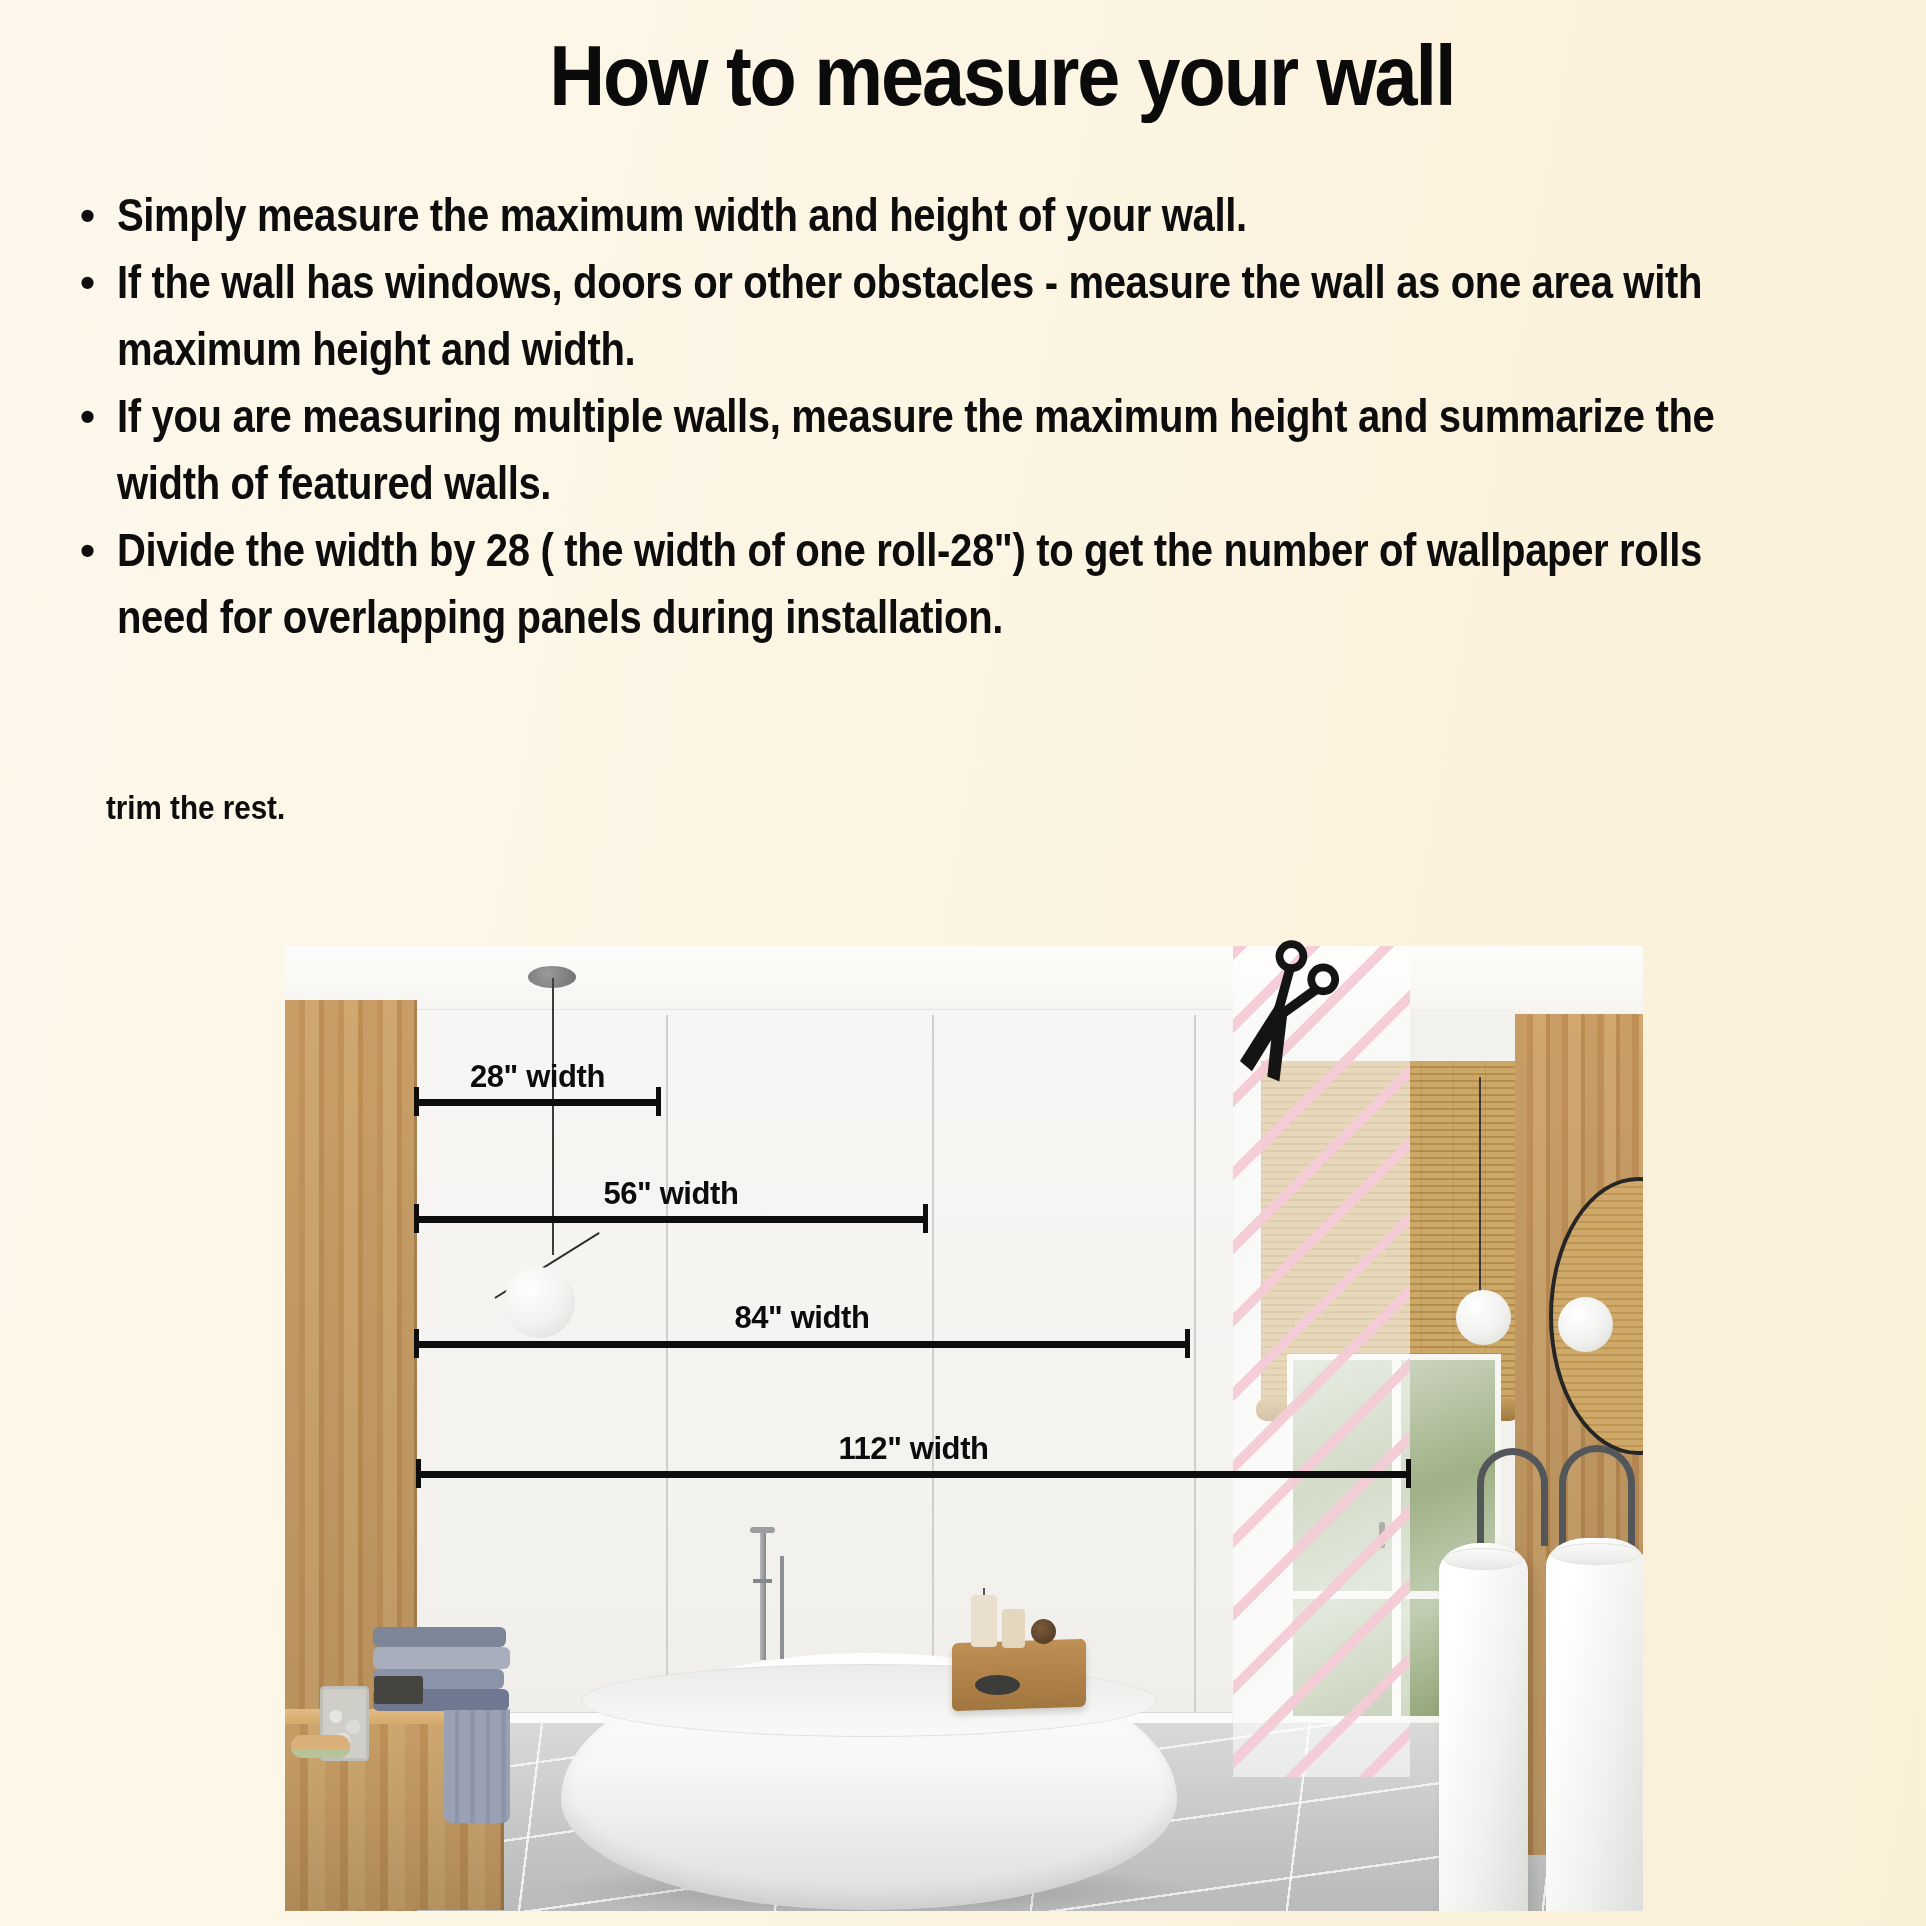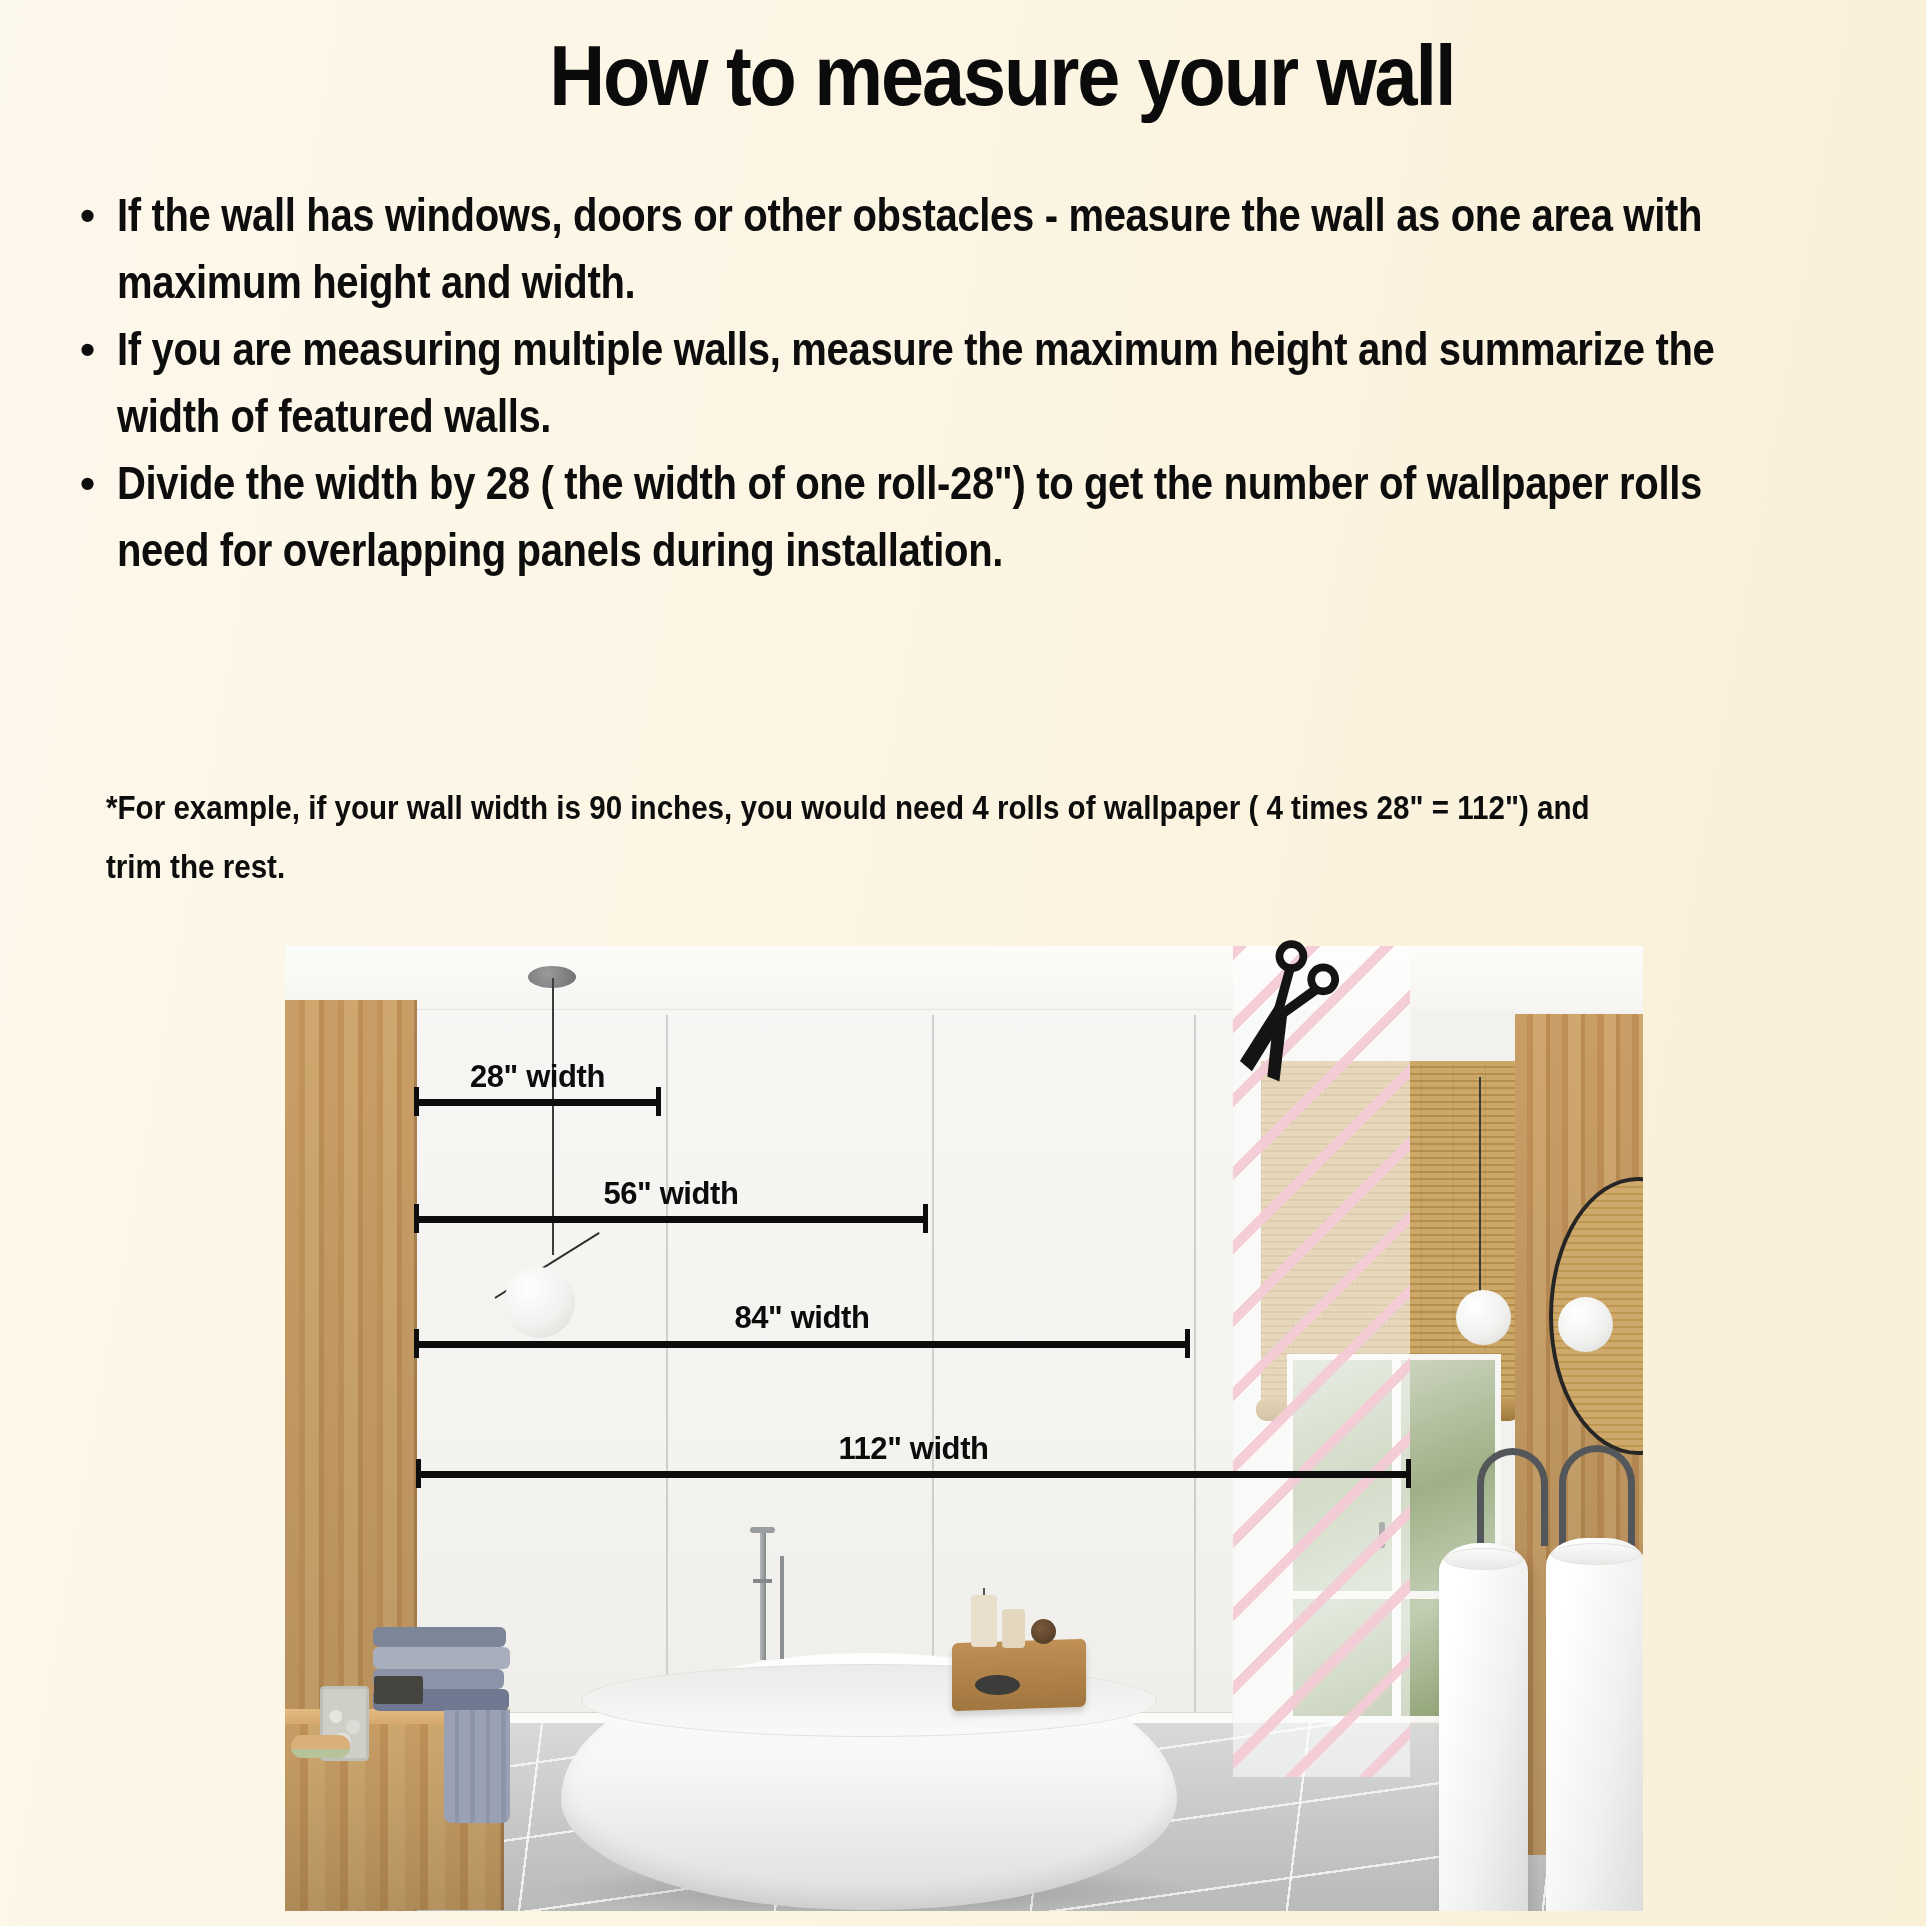--- a/index.html
+++ b/index.html
@@ -141,30 +141,30 @@
   #scissors{position:absolute;left:1230px;top:939px;width:116px;height:146px;z-index:30;}
 </style>
 </head>
 <body>
 
 <div id="page">
 
   <div id="title"><span class="tx">How to measure your wall</span></div>
 
   <div id="bullets">
+    <div class="bline first"><span class="tx">Simply measure the maximum width and height of your wall.</span></div>
     <div class="bline first"><span class="tx">If the wall has windows, doors or other obstacles - measure the wall as one area with</span></div>
     <div class="bline"><span class="tx">maximum height and width.</span></div>
     <div class="bline first"><span class="tx">If you are measuring multiple walls, measure the maximum height and summarize the</span></div>
     <div class="bline"><span class="tx">width of featured walls.</span></div>
     <div class="bline first"><span class="tx">Divide the width by 28 ( the width of one roll-28") to get the number of wallpaper rolls</span></div>
     <div class="bline"><span class="tx">need for overlapping panels during installation.</span></div>
   </div>
 
   <div id="footnote">
-    <div class="fline"><span class="tx">*For example, if your wall width is 90 inches, you would need 4 rolls of wallpaper ( 4 times 28" = 112") and</span></div>
     <div class="fline"><span class="tx">trim the rest.</span></div>
   </div>
 
   <div id="photo">
     <div class="abs" id="ceiling"></div>
     <div class="abs" id="backwall"></div>
     <div class="abs seam" style="left:381px;"></div>
     <div class="abs seam" style="left:647px;"></div>
     <div class="abs seam" style="left:909px;"></div>
     <div class="abs" id="baseboard"></div>

